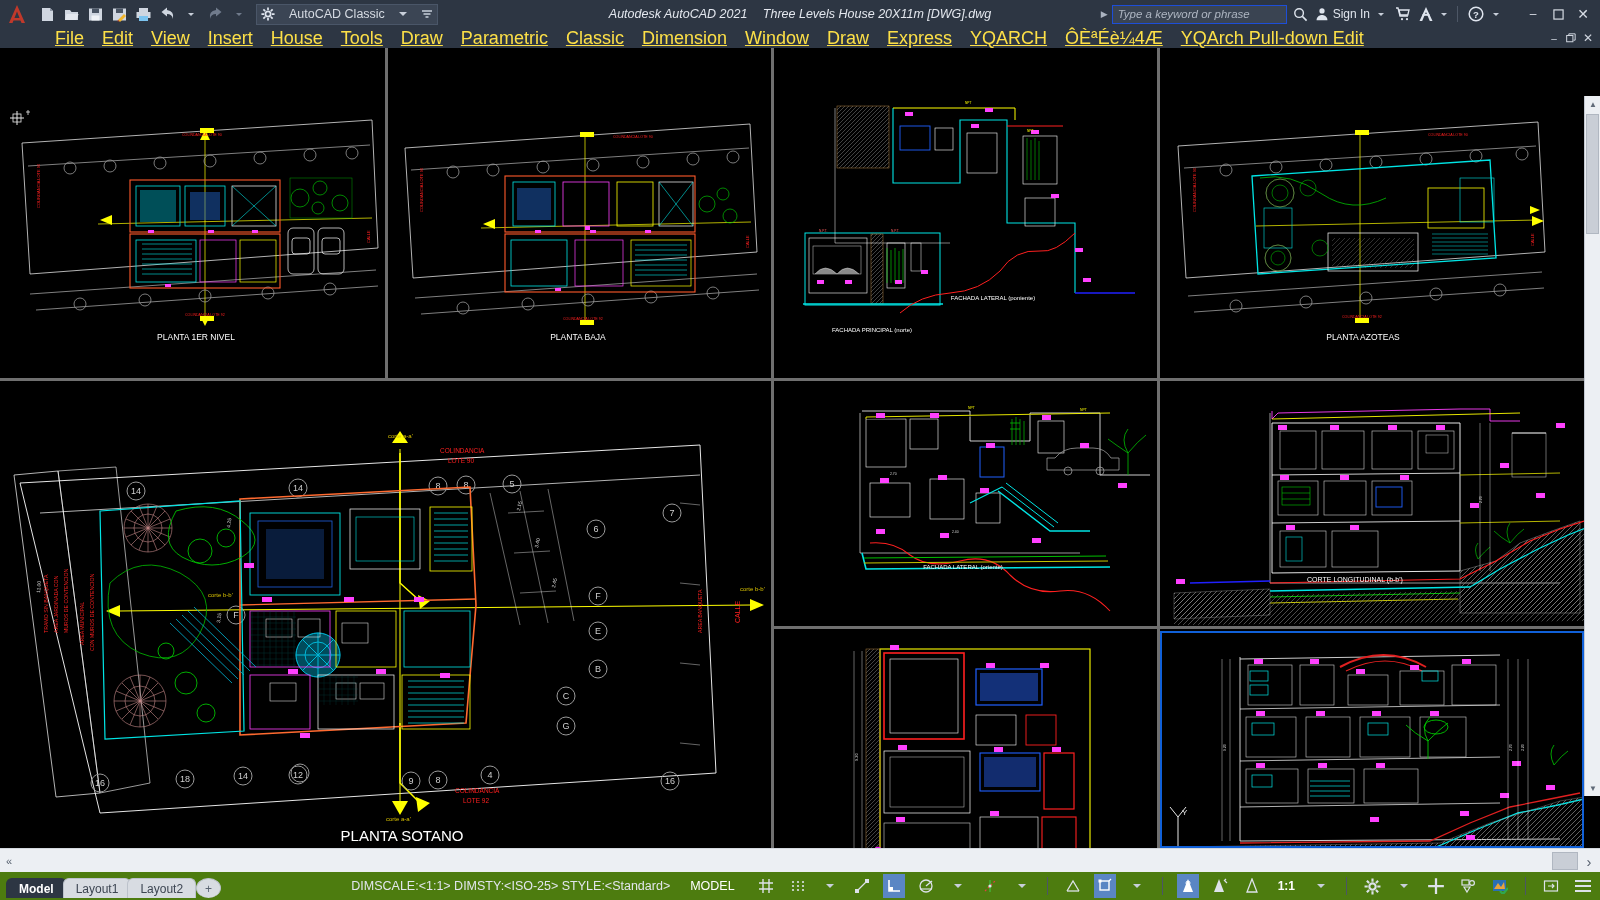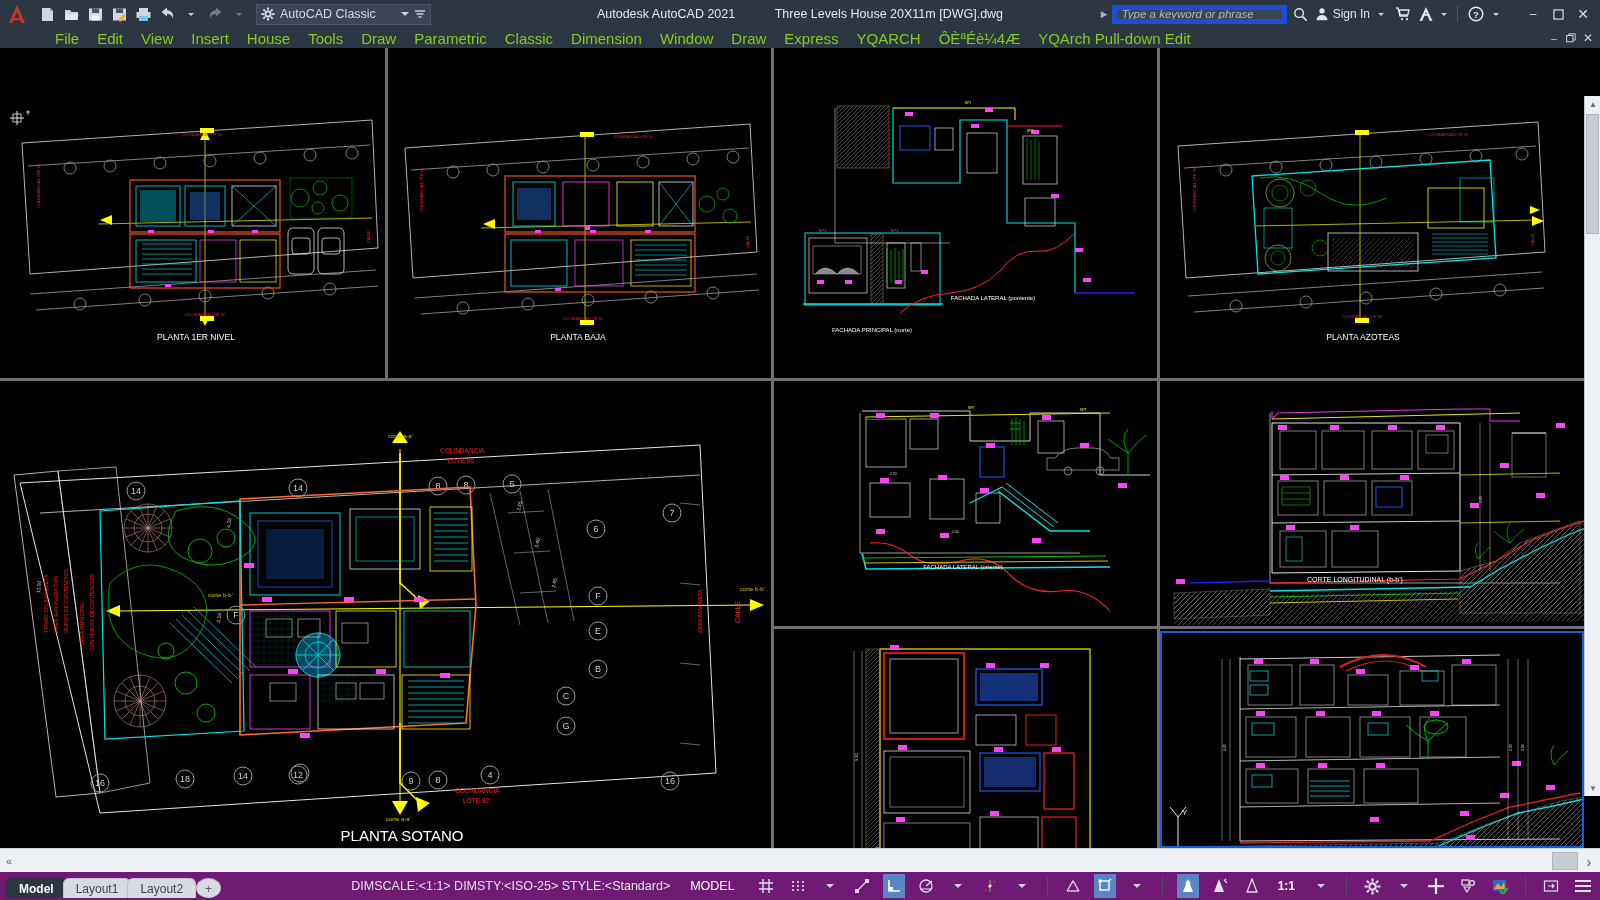--- a/index.html
+++ b/index.html
@@ -7,67 +7,67 @@
     font-family:"Liberation Sans", sans-serif; }
 
   
   .titlebar{position:relative;height:28px;background:#2d3643;display:flex;align-items:center;}
   .logo{width:34px;height:28px;display:flex;align-items:center;justify-content:center;
     font-size:21px;font-weight:bold;color:#c0392b;font-family:"Liberation Serif",serif;}
   .qat{display:flex;align-items:center;gap:2px;margin-left:2px;}
   .qicon{width:22px;height:22px;display:flex;align-items:center;justify-content:center;
     cursor:pointer;}
   .qicon svg{display:block;}
-  .wsbox{display:flex;align-items:center;gap:5px;background:#3b4554;height:21px;
+  .wsbox{display:flex;align-items:center;gap:14px;background:#3b4554;height:21px;
     padding:0 4px 0 4px;margin-left:6px;min-width:175px;border:1px solid #4a5668;}
   .wsbox .wslabel{color:#d6dbe3;font-size:12.5px;white-space:nowrap;}
   .caret{width:0;height:0;border-left:4px solid transparent;border-right:4px solid transparent;
     border-top:4px solid #c8cfda;}
   .caret.sm{border-left-width:3px;border-right-width:3px;border-top-width:3px;}
   .titletext{position:absolute;left:0;right:0;text-align:center;color:#e3e7ee;font-size:12.5px;
     pointer-events:none;}
-  .titletext span{margin:0 18px;}
+  .titletext span{margin:0 6px;font-style:italic;}
   .right-top{margin-left:auto;display:flex;align-items:center;gap:3px;padding-right:6px;}
   .searchbox{display:flex;align-items:center;}
   .sarrow{color:#aab3c0;font-size:9px;margin-right:4px;}
-  .searchinput{width:175px;height:19px;background:#48526180;border:5px solid #1d4ed8;
+  .searchinput{width:175px;height:19px;background:#48526180;border:1px solid #1d4ed8;
     color:#aeb6c2;font-style:italic;font-size:11.5px;padding:0 5px;
     font-family:"Liberation Sans",sans-serif;}
   .searchinput::placeholder{color:#aeb6c2;font-style:italic;}
   .signin{color:#dfe4ec;font-size:12px;display:flex;align-items:center;gap:4px;cursor:pointer;}
   .tb-ic{display:flex;align-items:center;justify-content:center;cursor:pointer;}
   .vdiv{width:1px;height:16px;background:#4d5766;margin:0 4px;}
   .winbtn{width:22px;height:20px;display:flex;align-items:center;justify-content:center;
     color:#d8dde5;font-size:12px;cursor:pointer;}
 
   
   .menubar{height:20px;background:#2d3643;display:flex;align-items:center;
     padding-left:46px;position:relative;}
-  .menuitem{color:#84cc16;font-size:15px;padding:0 9px;white-space:nowrap;cursor:pointer;}
+  .menuitem{color:#fde047;font-size:18px;padding:0 9px;white-space:nowrap;cursor:pointer;text-decoration:underline;}
   .menuright{position:absolute;right:4px;display:flex;align-items:center;gap:1px;}
   .mwbtn{width:16px;height:16px;display:flex;align-items:center;justify-content:center;
     color:#cfd5de;font-size:10px;cursor:pointer;}
 
   
   .canvaswrap{position:relative;height:800px;background:#000;overflow:hidden;}
   .vplabel{position:absolute;color:#ffffff;white-space:nowrap;
     font-family:"Liberation Sans",sans-serif;}
   .activevp{position:absolute;border:2px solid #1060d8;pointer-events:none;}
   .scrollbar-v{position:absolute;right:0;top:48px;width:16px;bottom:52px;background:#eceff3;
     border-left:1px solid #c3c9d2;}
   .sb-arrow{width:16px;height:16px;display:flex;align-items:center;justify-content:center;
     color:#606a78;font-size:8px;background:#eceff3;}
   .sb-thumb{position:absolute;left:1px;right:1px;background:#c9ced6;border:1px solid #b0b7c1;}
 
   
   .layoutbar{height:24px;background:#eceff3;display:flex;align-items:flex-end;
     border-top:1px solid #d3d8de;}
   .collapse{width:18px;height:22px;display:flex;align-items:center;justify-content:center;
     color:#555f6d;font-size:11px;cursor:pointer;}
-  .statusbar{height:28px;background:#701a75;display:flex;align-items:center;position:relative;text-align:right;}
+  .statusbar{height:28px;background:#4d7c0f;display:flex;align-items:center;position:relative;text-align:right;}
   .tabs{display:flex;align-items:flex-end;height:24px;margin-left:6px;}
   .tab{height:20px;padding:0 12px;display:flex;align-items:center;font-size:12px;
     color:#3c4552;background:#d8dce2;border:1px solid #bcc2cb;border-bottom:none;
     border-radius:6px 6px 0 0;margin-right:-4px;cursor:pointer;}
   .tab.active{background:#2d3643;color:#ffffff;font-weight:bold;border-color:#2d3643;}
   .tab.plus{padding:0 8px;color:#5a6472;border-radius:50%;margin-left:4px;}
   .statusright{margin-left:auto;display:flex;align-items:center;gap:10px;padding-right:6px;}
   .dimtext{color:#e2e6ed;font-size:12.5px;white-space:nowrap;}
   .modeltxt{color:#ffffff;font-size:12.5px;padding:0 10px;cursor:pointer;}
   .sbtn{height:24px;min-width:22px;display:flex;align-items:center;justify-content:center;

